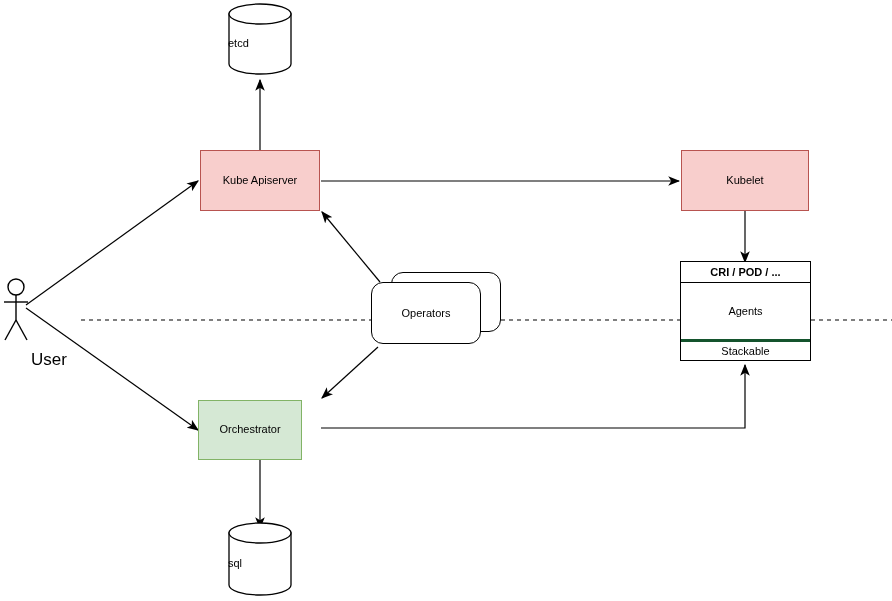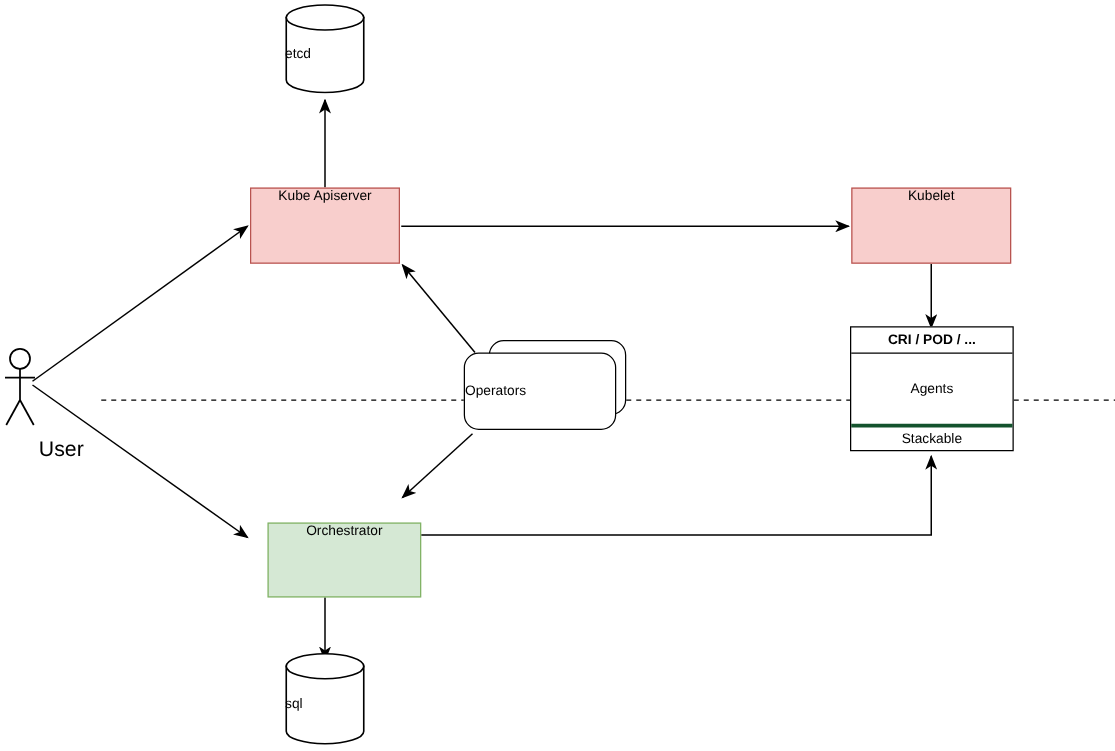--- a/index.html
+++ b/index.html
@@ -23,21 +23,21 @@
     left: 0;
     top: 0;
     width: 892px;
     height: 601px;
     pointer-events: none;
   }
   .node {
     position: absolute;
     box-sizing: border-box;
     display: flex;
-    align-items: flex-start;
+    align-items: center;
     justify-content: center;
     font-size: 11px;
     color: #000000;
     text-align: center;
     line-height: 1.2;
   }
   
   .box-pink {
     background: #f8cecc;
     border: 1px solid #b85450;
@@ -59,25 +59,25 @@
   }
   .stack-back {
     left: 20px;
     top: 0;
     width: 110px;
     height: 60px;
   }
   .stack-front {
     left: 0;
     top: 10px;
-    width: 122px;
+    width: 110px;
     height: 62px;
     display: flex;
     align-items: center;
-    justify-content: flex-start;
+    justify-content: center;
     font-size: 11px;
     color: #000;
   }
   
   .cyl {
     position: absolute;
   }
   .cyl svg { display: block; }
   .cyl-label {
     position: absolute;
@@ -185,21 +185,21 @@
   </div>
 
   <div class="node box-pink" style="left:200px; top:150px; width:120px; height:61px;">
     <span>Kube Apiserver</span>
   </div>
 
   <div class="node box-pink" style="left:681px; top:150px; width:128px; height:61px;">
     <span>Kubelet</span>
   </div>
 
-  <div class="node box-green" style="left:214px; top:400px; width:123px; height:60px;margin-top:18px;">
+  <div class="node box-green" style="left:198px; top:400px; width:104px; height:60px;">
     <span>Orchestrator</span>
   </div>
 
   <div class="stack-wrap" style="left:371px; top:272px; width:130px; height:72px;">
     <div class="stack-back"></div>
     <div class="stack-front">
       <span>Operators</span>
     </div>
   </div>
 

